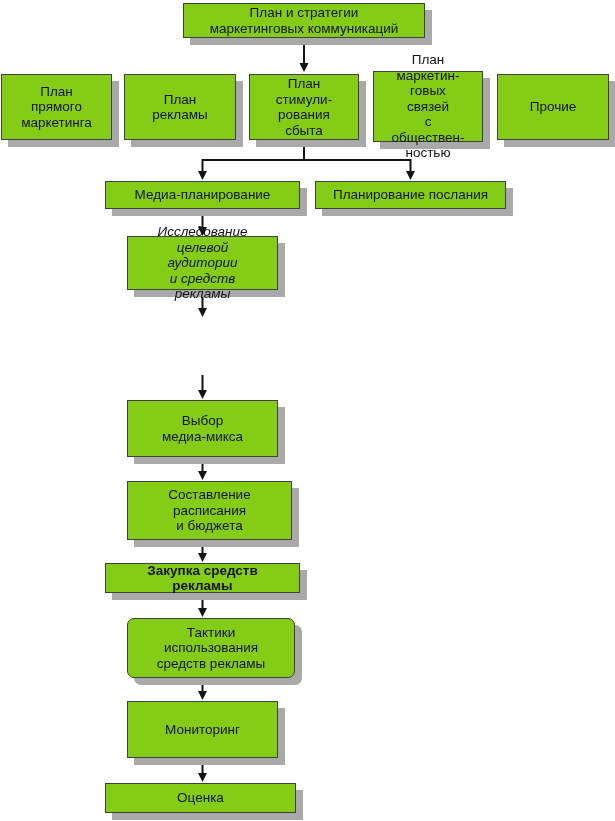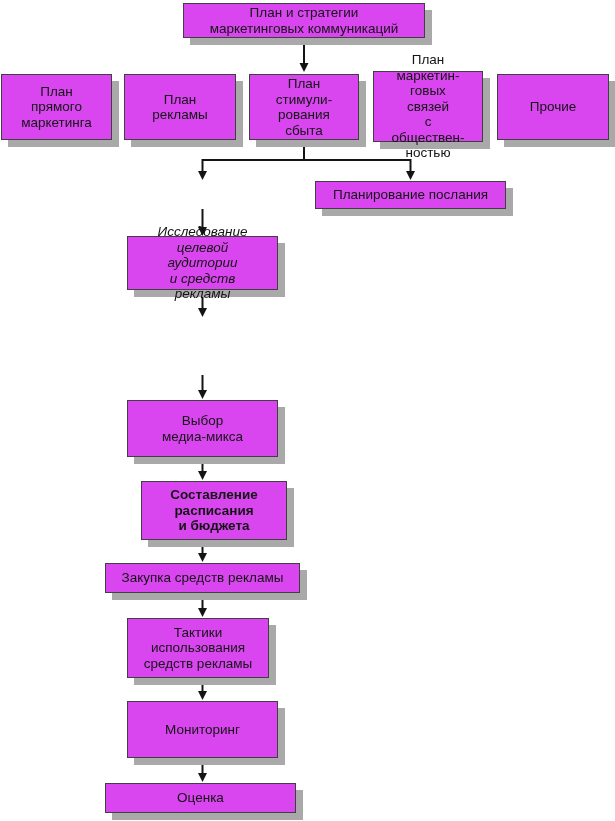--- a/index.html
+++ b/index.html
@@ -20,21 +20,21 @@
     left: 0;
     top: 0;
     pointer-events: none;
   }
   .box {
     position: absolute;
     box-sizing: border-box;
     display: flex;
     align-items: center;
     justify-content: center;
-    background: #d946ef;
+    background: #84cc16;
     border: 1px solid #404040;
     box-shadow: 7px 7px 0 #a9a9a9;
     color: #141414;
     font-size: 13.5px;
     line-height: 15.5px;
     text-align: center;
     padding: 1px 14px;
   }
   .box .lbl {
     white-space: pre-line;
@@ -44,23 +44,23 @@
   #n-direct      { left: 1px;   top: 74px;  width: 111px; height: 66px; text-align: center; }
   #n-advert      { left: 124px; top: 74px;  width: 112px; height: 66px; }
   #n-promo       { left: 249px; top: 74px;  width: 110px; height: 66px; }
   #n-pr          { left: 373px; top: 71px;  width: 110px; height: 71px; }
   #n-other       { left: 497px; top: 74px;  width: 112px; height: 66px; }
   #n-media-plan  { left: 105px; top: 181px; width: 195px; height: 28px; }
   #n-message     { left: 315px; top: 181px; width: 191px; height: 28px; }
   #n-research    { left: 127px; top: 236px; width: 151px; height: 54px; font-style: italic; }
   #n-goals       { left: 127px; top: 318px; width: 151px; height: 57px; }
   #n-mix         { left: 127px; top: 400px; width: 151px; height: 57px; }
-  #n-schedule    { left: 141px; top: 481px; width: 146px; height: 59px; font-weight: bold; }
-  #n-buying      { left: 105px; top: 563px; width: 195px; height: 30px; }
-  #n-tactics     { left: 127px; top: 618px; width: 142px; height: 60px; }
+  #n-schedule    { left: 127px; top: 481px; width: 165px; height: 59px; }
+  #n-buying      { left: 105px; top: 563px; width: 195px; height: 30px; font-weight: bold; }
+  #n-tactics     { left: 127px; top: 618px; width: 168px; height: 60px; border-radius: 7px; }
   #n-monitoring  { left: 127px; top: 701px; width: 151px; height: 57px; }
   #n-evaluation  { left: 105px; top: 783px; width: 191px; height: 30px; }
 </style>
 </head>
 <body>
 
 <div class="canvas">
 
   <svg class="wires" width="615" height="821" viewBox="0 0 615 821" stroke="#141414" stroke-width="2" fill="#141414">
 
@@ -135,20 +135,23 @@
   <div class="box" id="n-pr">
     <span class="lbl">План маркетин-
 говых связей
 с обществен-
 ностью</span>
   </div>
   <div class="box" id="n-other">
     <span class="lbl">Прочие</span>
   </div>
 
+  <div class="box" id="n-media-plan">
+    <span class="lbl">Медиа-планирование</span>
+  </div>
   <div class="box" id="n-message">
     <span class="lbl">Планирование послания</span>
   </div>
 
   <div class="box" id="n-research">
     <span class="lbl">Исследование
 целевой аудитории
 и средств рекламы</span>
   </div>
   <div class="box" id="n-mix">

